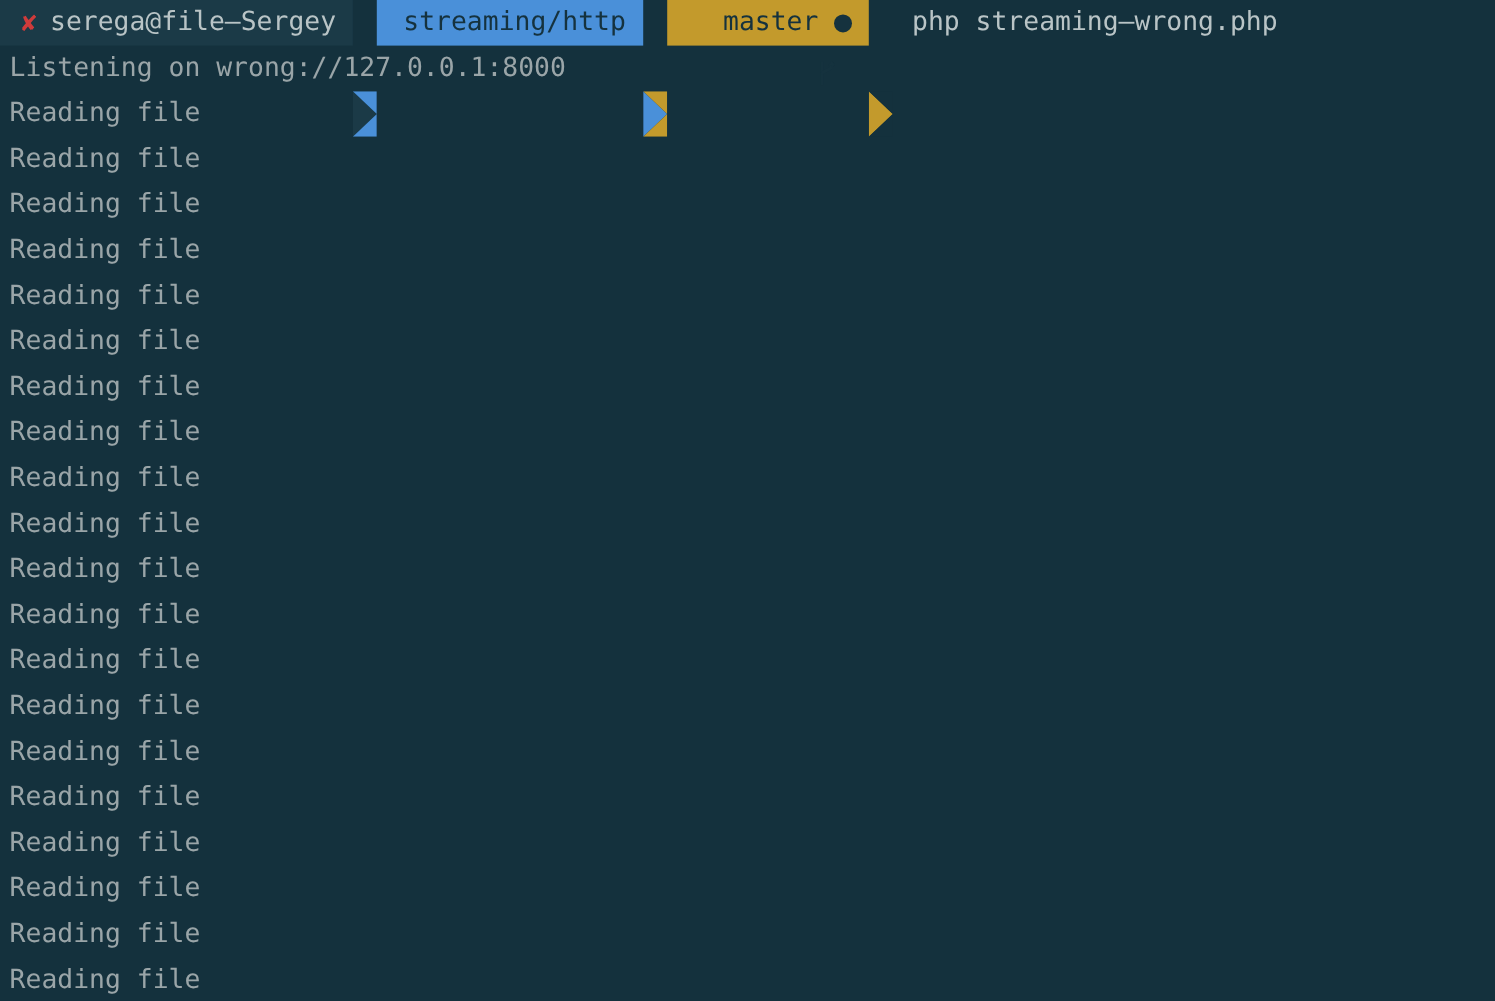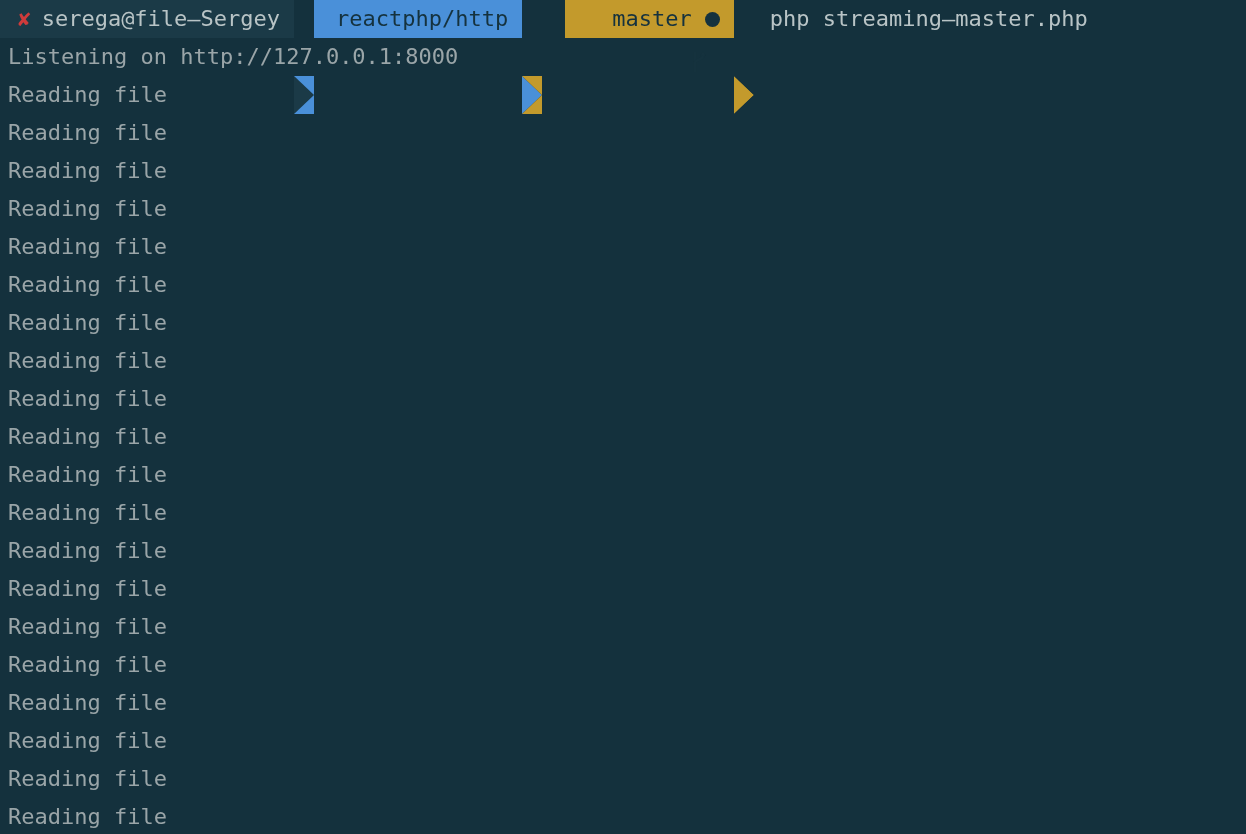--- a/index.html
+++ b/index.html
@@ -60,21 +60,20 @@
     color: #15323e;
     padding-left: 22px;
     padding-right: 14px;
   }
 
   .seg-git {
     background: #c39a2c;
     color: #15323e;
     padding-left: 20px;
     padding-right: 14px;
-    margin-left: 23px;
   }
   .seg-git .branch-icon {
     display: inline-block;
     width: 16px;
     height: 22px;
     margin-right: 11px;
     position: relative;
     top: 1px;
   }
   .seg-git .dirty-dot {
@@ -131,21 +130,21 @@
     <div class="arrow">
       <svg width="20" height="38" viewBox="0 0 20 38" xmlns="http://www.w3.org/2000/svg">
         <path d="M0 0 L0 38 L20 19 Z" fill="#1b3a47"></path>
         <path d="M0 0 L20 19 L0 38 L0 38 L20 19 L0 0 Z" fill="none"></path>
         <path d="M20 19 L0 38 L20 38 L20 19 Z" fill="#4a90d9"></path>
         <path d="M20 0 L20 19 L0 0 Z" fill="#4a90d9"></path>
       </svg>
     </div>
 
     <div class="seg seg-dir">
-      <span>reactphp/http</span>
+      <span>streaming/http</span>
     </div>
 
     <div class="arrow">
       <svg width="20" height="38" viewBox="0 0 20 38" xmlns="http://www.w3.org/2000/svg">
         <path d="M0 0 L0 38 L20 19 Z" fill="#4a90d9"></path>
         <path d="M20 19 L0 38 L20 38 L20 19 Z" fill="#c39a2c"></path>
         <path d="M20 0 L20 19 L0 0 Z" fill="#c39a2c"></path>
       </svg>
     </div>
 
@@ -163,25 +162,25 @@
     </div>
 
     <div class="arrow">
       <svg width="20" height="38" viewBox="0 0 20 38" xmlns="http://www.w3.org/2000/svg">
         <path d="M0 0 L0 38 L20 19 Z" fill="#c39a2c"></path>
         <path d="M20 19 L0 38 L20 38 L20 19 Z" fill="#14313d"></path>
         <path d="M20 0 L20 19 L0 0 Z" fill="#14313d"></path>
       </svg>
     </div>
 
-    <div class="cmd">php streaming—master.php</div>
+    <div class="cmd">php streaming—wrong.php</div>
   </div>
 
   <div class="output">
-    <div class="out-line">Listening on http://127.0.0.1:8000</div>
+    <div class="out-line">Listening on wrong://127.0.0.1:8000</div>
     <div class="out-line">Reading file</div>
     <div class="out-line">Reading file</div>
     <div class="out-line">Reading file</div>
     <div class="out-line">Reading file</div>
     <div class="out-line">Reading file</div>
     <div class="out-line">Reading file</div>
     <div class="out-line">Reading file</div>
     <div class="out-line">Reading file</div>
     <div class="out-line">Reading file</div>
     <div class="out-line">Reading file</div>

